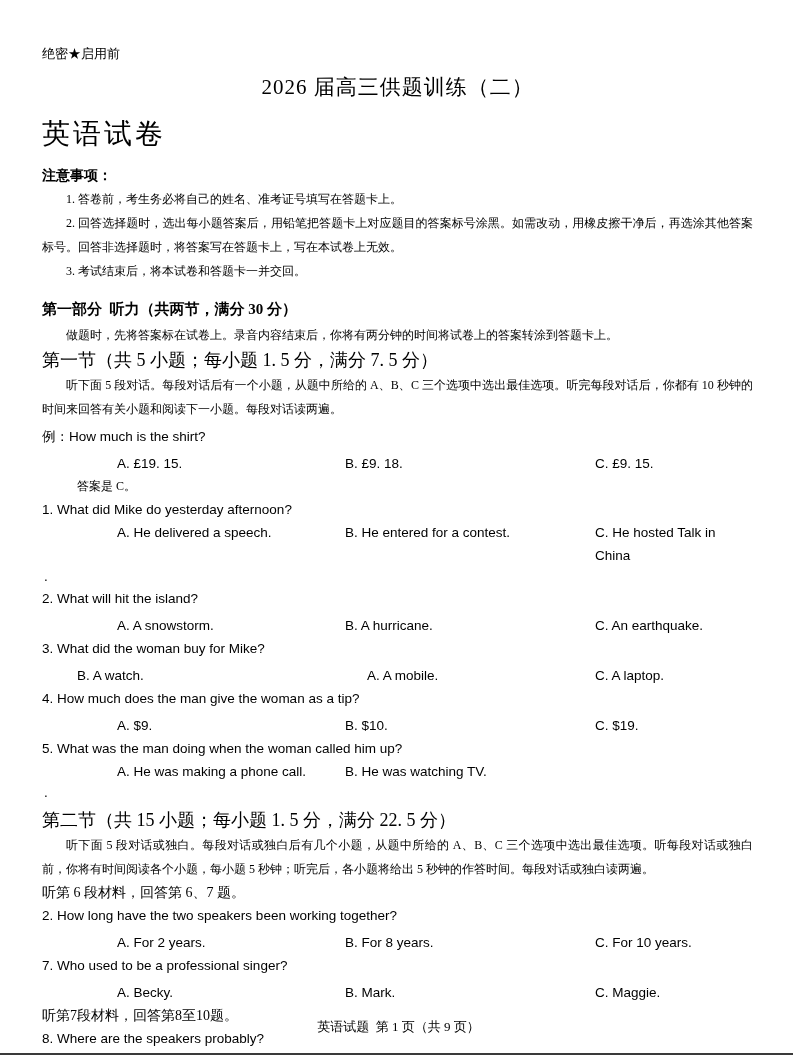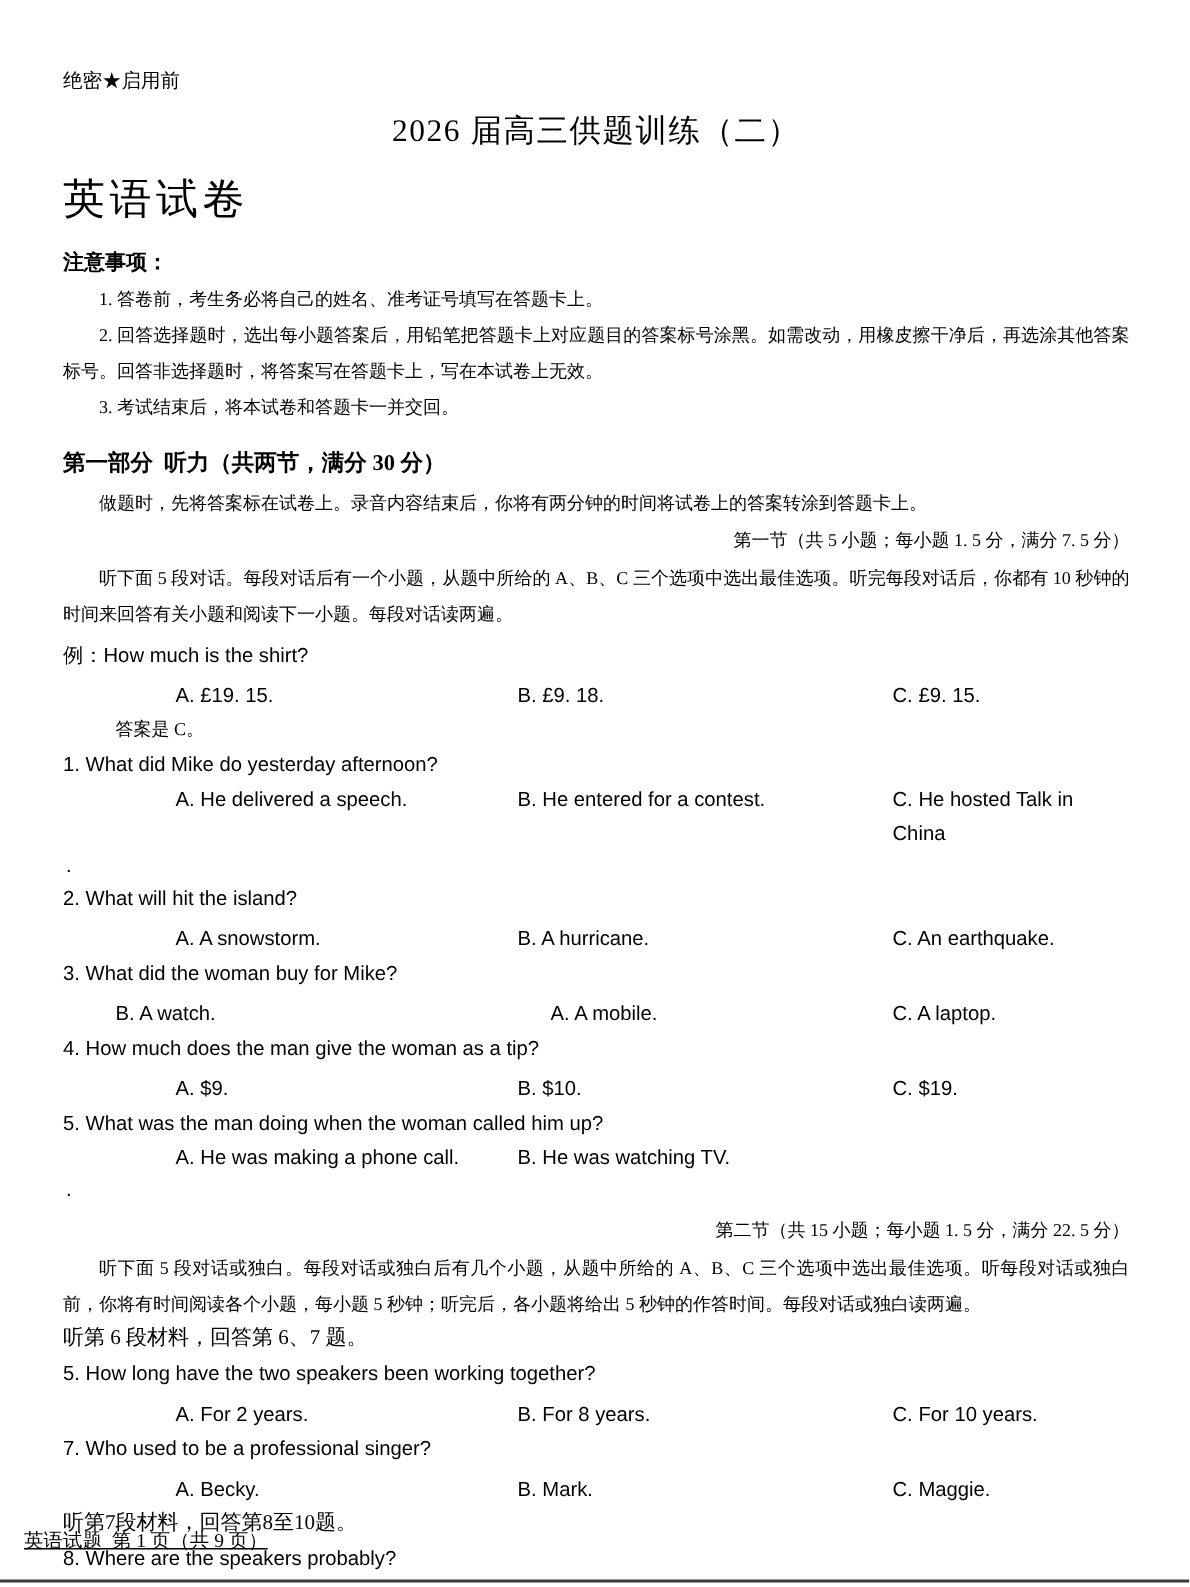--- a/index.html
+++ b/index.html
@@ -23,37 +23,37 @@
     margin-top: 15px; line-height: 36px; letter-spacing: 3px;
   }
 
   .cn { font-size: 12px; line-height: 24px; }
   .indent { text-indent: 2em; }
   .justify { text-align: justify; }
 
   .notes-heading { font-size: 14px; font-weight: bold; margin-top: 13px; line-height: 22px; }
 
   .part-heading { font-size: 15px; font-weight: bold; margin-top: 12px; line-height: 28px; }
-  .sec-heading { font-size: 12px; line-height: 26px; text-align: right; }
+  .sec-heading { font-size: 18px; line-height: 26px; }
 
   .en { font-family: "Liberation Sans", "DejaVu Sans", sans-serif; font-size: 13.5px; }
   .qline { line-height: 23px; }
   .opts { display: flex; padding-left: 35px; line-height: 23px; }
   .opts .o1 { width: 228px; margin-left: 40px; }
   .opts .o2 { width: 250px; }
   .opts .o3 { flex: 1; }
   .answer { padding-left: 35px; line-height: 23px; }
   .carry { line-height: 20px; padding-left: 2px; font-size: 13.5px; }
   .material { font-size: 14px; line-height: 23px; }
 
   .gap-sm { margin-top: 4px; }
 
   .footer {
-    position: absolute; bottom: 22px; left: 16px; right: 0;
-    font-size: 13px; line-height: 18px; text-decoration: underline;
+    position: absolute; bottom: 22px; left: 4px; right: 0;
+    text-align: center; font-size: 13px; line-height: 18px;
   }
   .bottom-rule {
     position: absolute; left: 0; right: 0; bottom: 3px;
     height: 2px; background: #3a3a3a;
   }
 </style>
 </head>
 <body>
 
 <div class="page">
@@ -131,21 +131,21 @@
     </div>
     <div class="en carry" data-bind="part1.section1.questions.4.carryover">.</div>
   </div>
 
   <div class="sec-heading gap-sm" data-bind="part1.section2.heading">第二节（共 15 小题；每小题 1. 5 分，满分 22. 5 分）</div>
   <p class="cn indent justify" data-bind="part1.section2.instructions">听下面 5 段对话或独白。每段对话或独白后有几个小题，从题中所给的 A、B、C 三个选项中选出最佳选项。听每段对话或独白前，你将有时间阅读各个小题，每小题 5 秒钟；听完后，各小题将给出 5 秒钟的作答时间。每段对话或独白读两遍。</p>
 
   <div class="material" data-bind="part1.section2.material6">听第 6 段材料，回答第 6、7 题。</div>
 
   <div>
-    <div class="en qline" data-bind="part1.section2.questions.0.label">5. How long have the two speakers been working together?</div>
+    <div class="en qline" data-bind="part1.section2.questions.0.label">2. How long have the two speakers been working together?</div>
     <div class="opts gap-sm">
       <span class="en o1" data-bind="part1.section2.questions.0.options.0">A. For 2 years.</span>
       <span class="en o2" data-bind="part1.section2.questions.0.options.1">B. For 8 years.</span>
       <span class="en o3" data-bind="part1.section2.questions.0.options.2">C. For 10 years.</span>
     </div>
   </div>
 
   <div>
     <div class="en qline" data-bind="part1.section2.questions.1.label">7. Who used to be a professional singer?</div>
     <div class="opts gap-sm">

